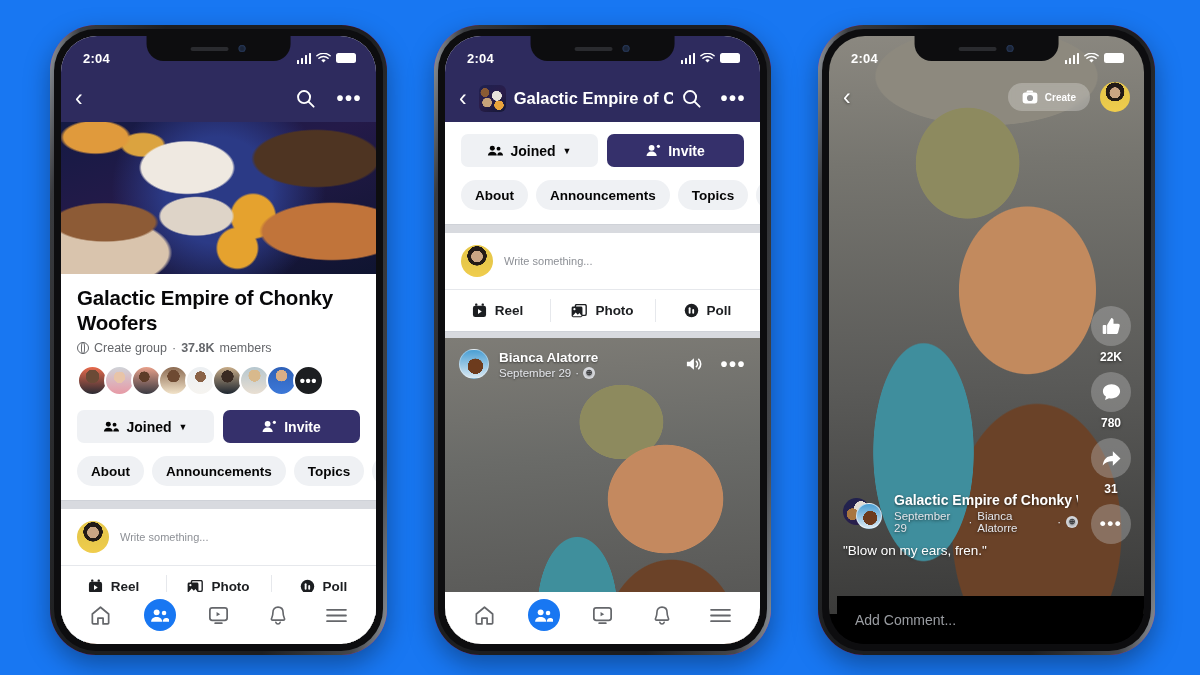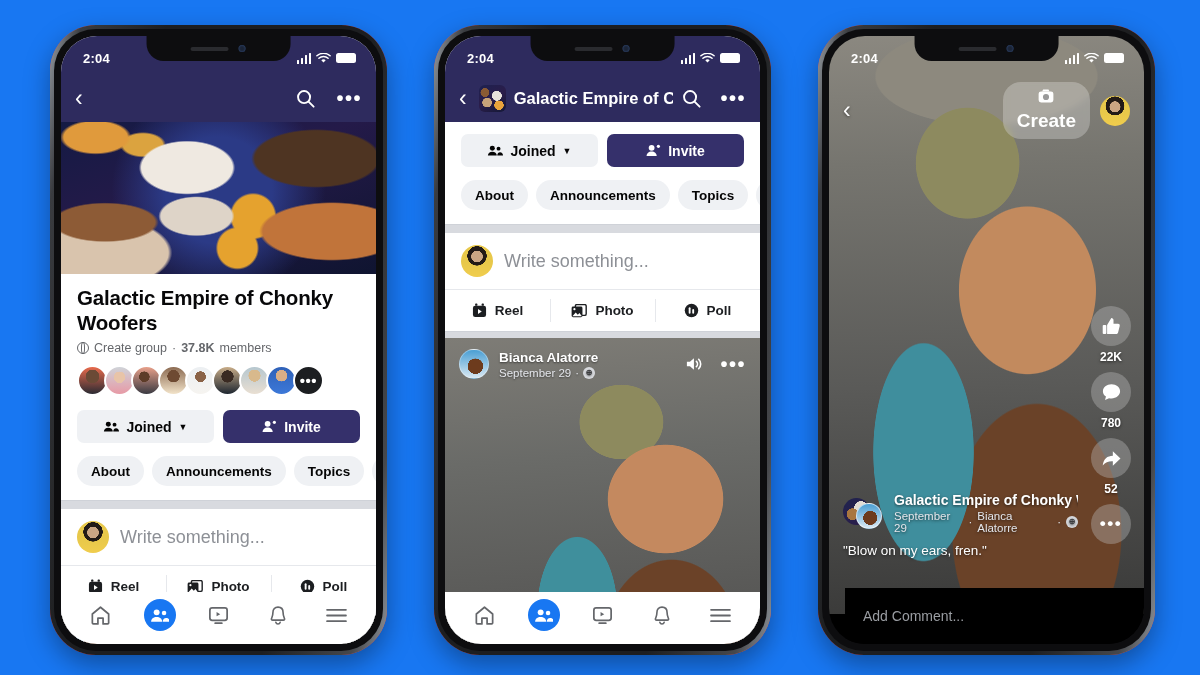--- a/index.html
+++ b/index.html
@@ -7,21 +7,21 @@
     width: 1200px; height: 675px;
     overflow: hidden;
     font-family: "Liberation Sans", sans-serif;
   }
   body { background: #1877F2; position: relative; }
 
   
   .phone {
     position: absolute;
     border-radius: 46px;
-    background: #ef4444;
+    background: #a21caf;
     padding: 11px;
     box-shadow: 0 10px 26px rgba(0,0,0,.34);
   }
   .phone::before { 
     content: "";
     position: absolute; inset: 0;
     border-radius: 46px;
     background: linear-gradient(100deg,#9aa0a6 0%,#3a3c40 7%,#1d1e20 26%,#1d1e20 72%,#46484c 92%,#8e949a 100%);
     z-index: 0;
   }
@@ -167,21 +167,21 @@
 
   .composer { background: #fff; }
   .comp-row { display: flex; align-items: center; gap: 11px; padding: 12px 16px; }
   .comp-av {
     width: 32px; height: 32px; border-radius: 50%; flex: none;
     background:
       radial-gradient(circle at 50% 36%, #caa583 0 22%, transparent 23%),
       radial-gradient(circle at 50% 34%, #221a16 0 36%, transparent 37%),
       linear-gradient(#e8c84a 55%, #f0cd4d);
   }
-  .comp-ph { color: #8d9096; font-size: 18px; }
+  .comp-ph { color: #8d9096; font-size: 11px; }
   .comp-actions {
     display: flex; border-top: 1px solid #e6e8ec;
     height: 42px; align-items: stretch;
   }
   .comp-act {
     flex: 1; display: flex; align-items: center; justify-content: center;
     gap: 8px; font-size: 13.5px; font-weight: bold; color: #1c1e21;
     cursor: pointer; position: relative;
   }
   .comp-act + .comp-act::before {
@@ -243,22 +243,22 @@
   }
   .reel-top {
     position: absolute; z-index: 10; left: 0; right: 0; top: 38px;
     display: flex; align-items: center; padding: 0 14px; gap: 10px;
   }
   .create-pill {
     margin-left: auto;
     background: rgba(255,255,255,.26);
     backdrop-filter: blur(3px);
     color: #fff; border-radius: 18px;
-    padding: 7px 14px; font-size: 19px; font-weight: bold;
-    display: flex; align-items: center; gap: 7px; cursor: pointer; flex-direction: column;
+    padding: 7px 14px; font-size: 10px; font-weight: bold;
+    display: flex; align-items: center; gap: 7px; cursor: pointer;
   }
   .reel-av {
     width: 30px; height: 30px; border-radius: 50%; flex: none;
     background:
       radial-gradient(circle at 50% 36%, #caa583 0 22%, transparent 23%),
       radial-gradient(circle at 50% 33%, #221a16 0 37%, transparent 38%),
       linear-gradient(#e8c84a 55%, #f0cd4d);
     cursor: pointer;
   }
   .rail { position: absolute; right: 10px; bottom: 92px; z-index: 12; width: 46px; text-align: center; }
@@ -295,21 +295,21 @@
     margin-top: 10px; display: inline-flex; align-items: center; gap: 8px;
     background: rgba(255,255,255,.2); border-radius: 16px;
     padding: 4px 14px 4px 4px; cursor: pointer; max-width: 100%;
   }
   .audio-av {
     width: 22px; height: 22px; border-radius: 50%; flex: none; position: relative;
     background: radial-gradient(circle at 50% 42%, #d7b08a 0 30%, transparent 31%), linear-gradient(#4b3f6e,#2b2440);
   }
   .audio-txt { font-size: 12.5px; font-weight: bold; white-space: nowrap; overflow: hidden; }
   .comment-bar {
-    position: absolute; left: 16px; right: 0; bottom: 0; height: 56px; z-index: 12;
+    position: absolute; left: 8px; right: 0; bottom: 0; height: 48px; z-index: 12;
     background: #000; display: flex; align-items: center; padding: 0 18px;
   }
   .comment-ph { color: #9a9da2; font-size: 14px; }
 
   .privacy-badge {
     width: 12px; height: 12px; border-radius: 50%;
     background: #d7d9dd; color: #3a3b3d; flex: none;
     display: inline-flex; align-items: center; justify-content: center;
     font-size: 8px; font-weight: bold; line-height: 1;
   }
@@ -737,21 +737,21 @@
           </svg>
         </span>
         <span class="rail-count">780</span>
       </div>
       <div class="rail-item">
         <span class="rail-circle">
           <svg width="21" height="21" viewBox="0 0 22 22">
             <path d="M1.8 18.4C2.6 11 6.6 8.2 12.4 8V3.4L20.4 11l-8 7.6V14c-4.6-.2-7.6 1-10.6 4.4z" fill="#fff"></path>
           </svg>
         </span>
-        <span class="rail-count">52</span>
+        <span class="rail-count">31</span>
       </div>
       <div class="rail-item">
         <span class="rail-circle dots3" style="font-size:17px;">•••</span>
       </div>
     </div>
 
     <div class="reel-info">
       <div class="reel-grp">
         <span class="reel-grp-avs">
           <span class="a1"></span>

